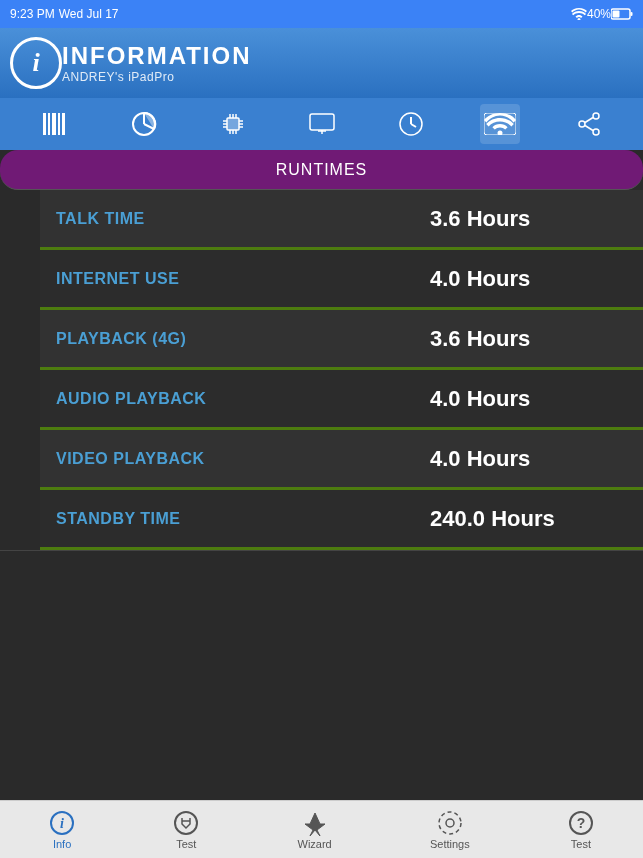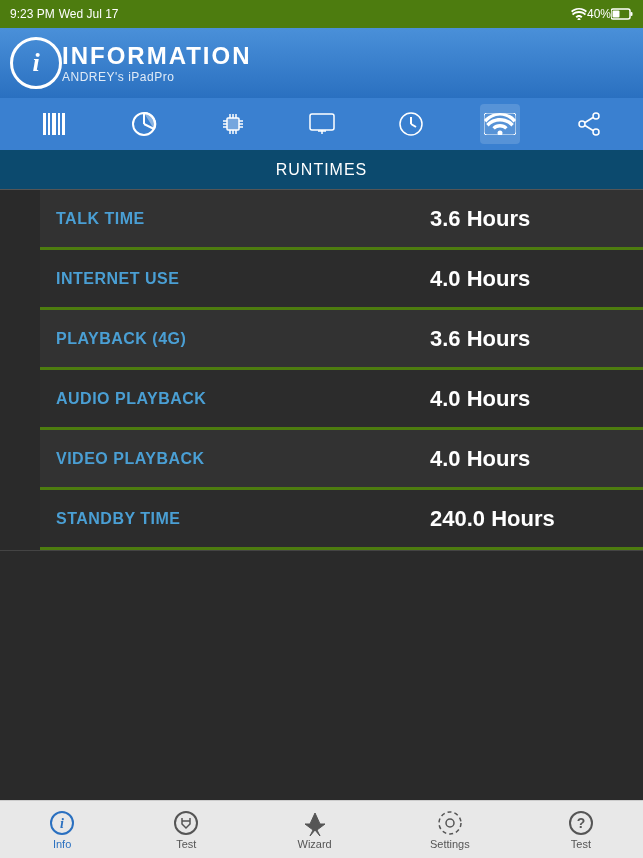--- a/index.html
+++ b/index.html
@@ -7,21 +7,21 @@
       width: 643px;
       height: 858px;
       background: #2a2a2a;
       font-family: -apple-system, 'Helvetica Neue', Arial, sans-serif;
       overflow: hidden;
       position: relative;
     }
 
     
     #status-bar {
-      background: #4d7c0f;
+      background: #3b82f6;
       height: 28px;
       display: flex;
       align-items: center;
       justify-content: space-between;
       padding: 0 10px;
       font-size: 12px;
       color: white;
     }
     .status-left { display: flex; align-items: center; gap: 4px; }
     .status-right { display: flex; align-items: center; }
@@ -88,26 +88,27 @@
       height: 40px;
       cursor: pointer;
       border-radius: 4px;
     }
     .toolbar-item.active {
       background: rgba(255,255,255,0.15);
     }
 
     
     #section-header {
-      background: #0c4a6e;
+      background: #701a75;
       height: 40px;
       display: flex;
       align-items: center;
       justify-content: center;
       border-bottom: 1px solid #555;
+      border-radius: 18px;
     }
     .section-title {
       font-size: 16px;
       color: white;
       font-weight: 500;
       letter-spacing: 1px;
     }
 
     
     #runtimes-list {

